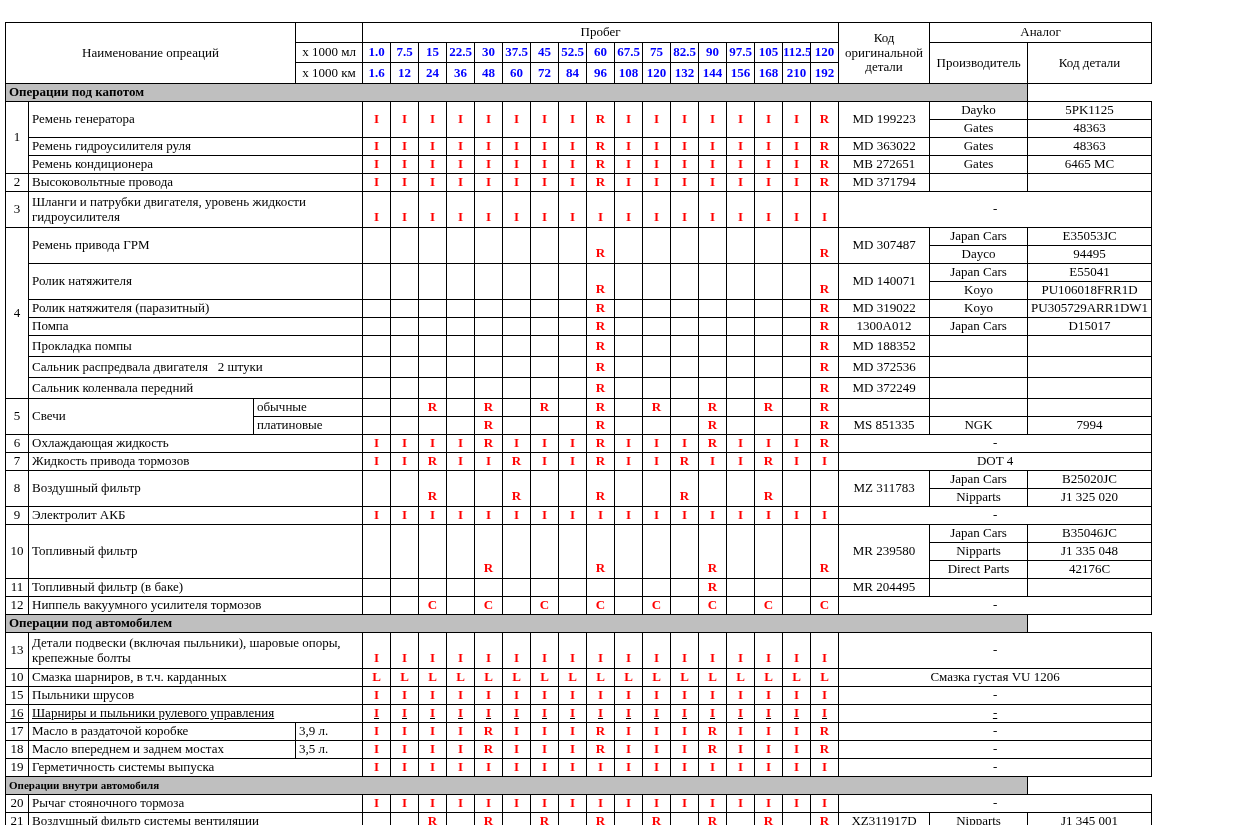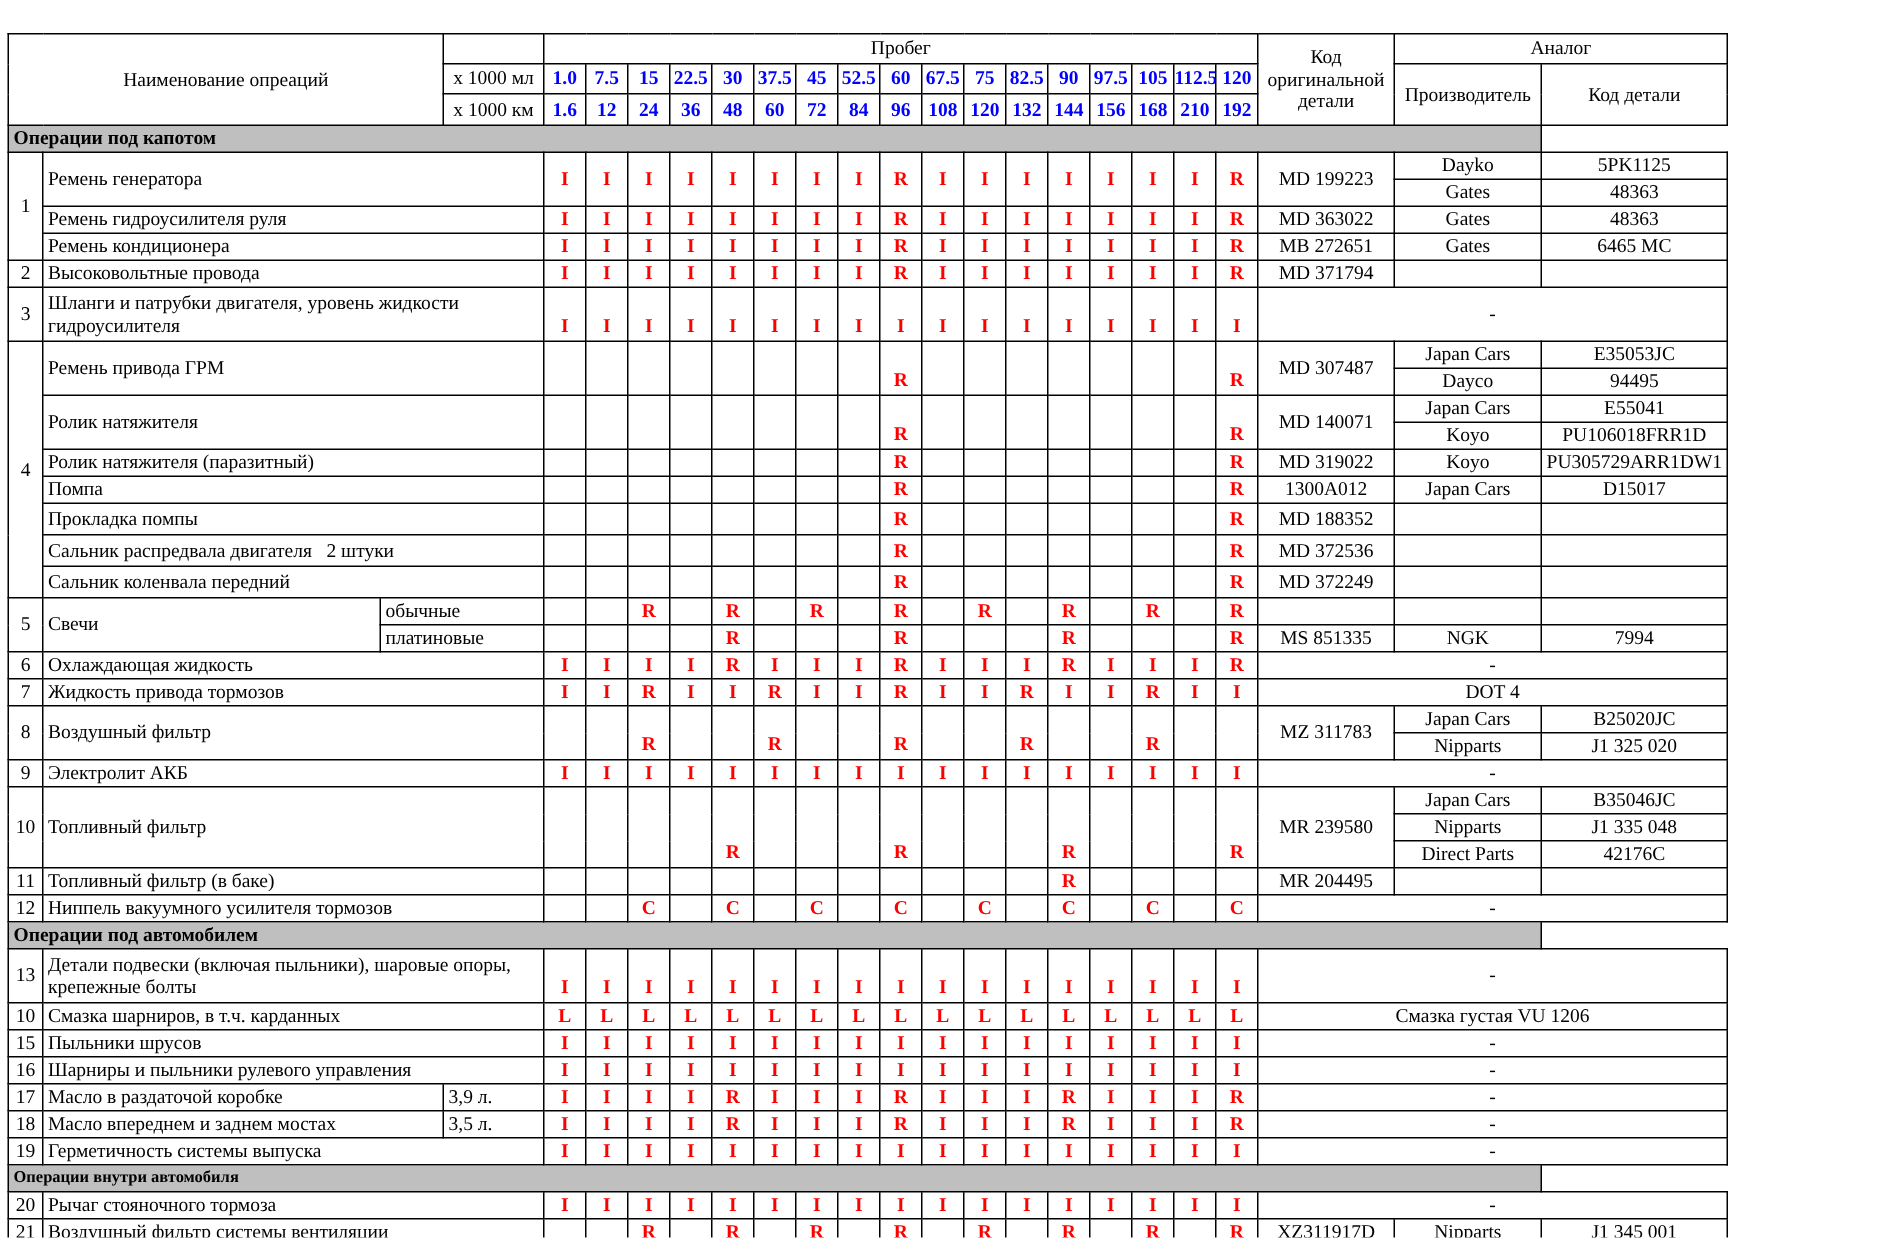--- a/index.html
+++ b/index.html
@@ -675,21 +675,21 @@
           <td class="mark" rowspan="1">I</td>
           <td class="mark" rowspan="1">I</td>
           <td class="mark" rowspan="1">I</td>
           <td class="mark" rowspan="1">I</td>
           <td class="mark" rowspan="1">I</td>
           <td class="mark" rowspan="1">I</td>
           <td class="mark" rowspan="1">I</td>
           <td class="mark" rowspan="1">I</td>
           <td class="merged" colspan="3">-</td>
         </tr>
-        <tr style="height: 18px;">
+        <tr style="height: 18px; text-decoration: underline;">
           <td class="num" rowspan="1">16</td>
           <td class="lbl" colspan="3" rowspan="1">Шарниры и пыльники рулевого управления</td>
           <td class="mark" rowspan="1">I</td>
           <td class="mark" rowspan="1">I</td>
           <td class="mark" rowspan="1">I</td>
           <td class="mark" rowspan="1">I</td>
           <td class="mark" rowspan="1">I</td>
           <td class="mark" rowspan="1">I</td>
           <td class="mark" rowspan="1">I</td>
           <td class="mark" rowspan="1">I</td>

